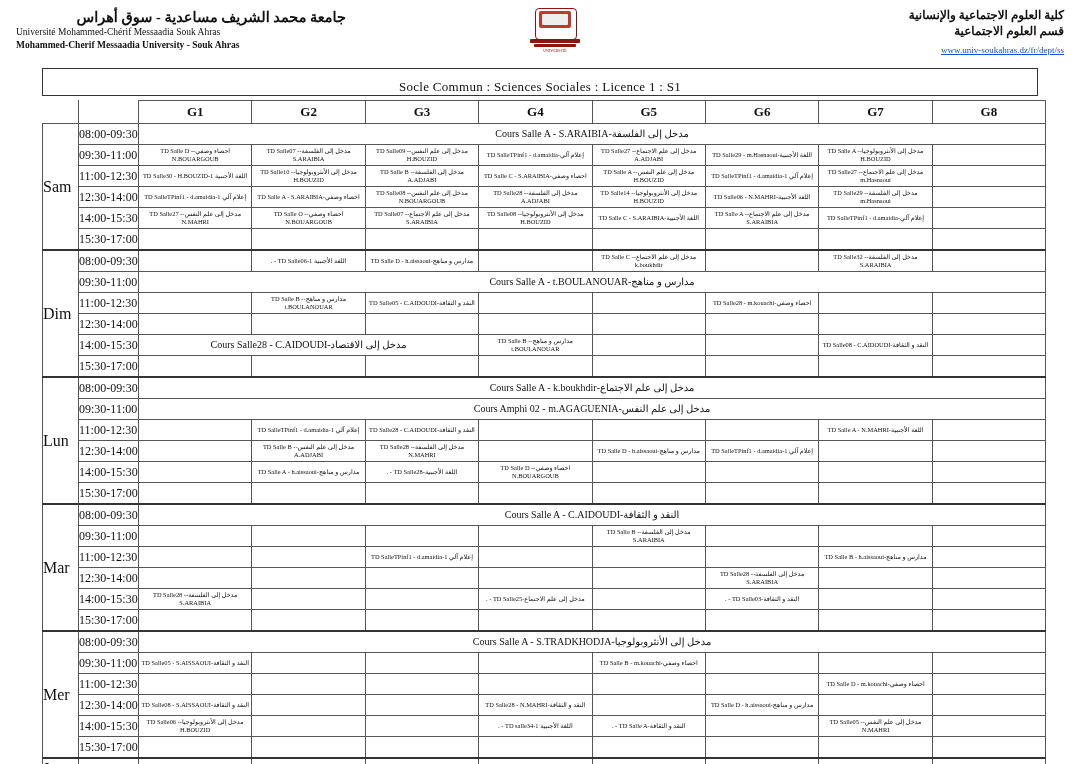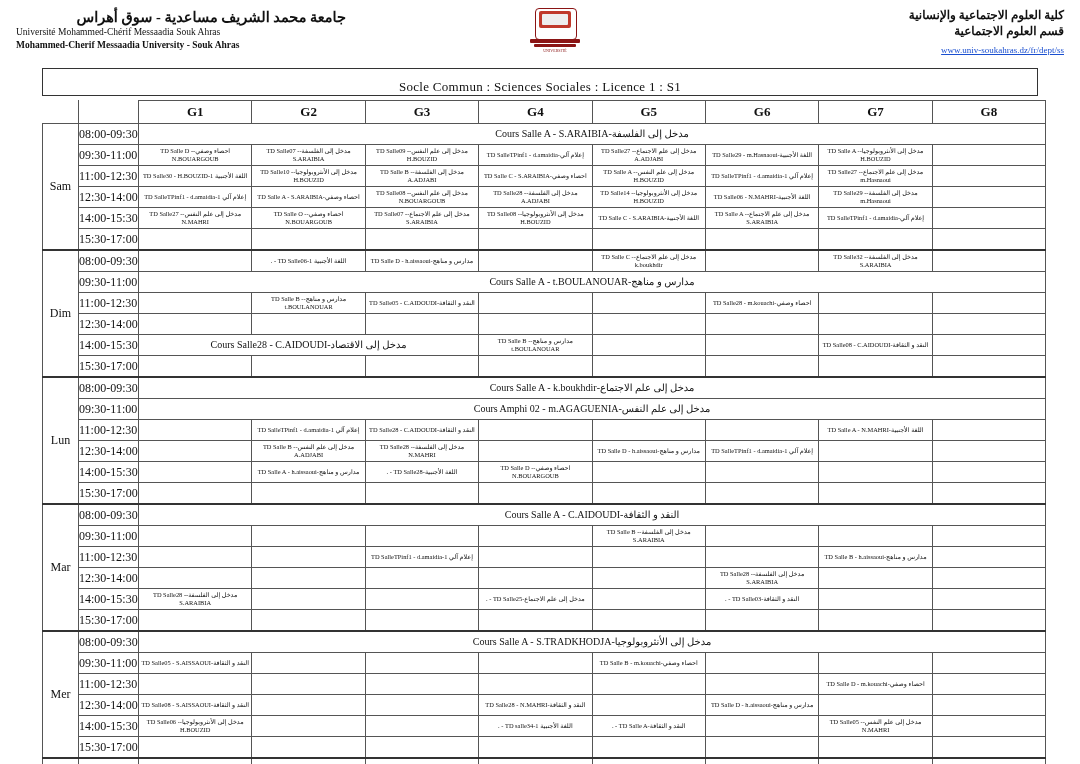--- a/index.html
+++ b/index.html
@@ -28,21 +28,21 @@
   .titlebar span{font-size:13px;letter-spacing:.3px;}
 
   
   table.tt{border-collapse:collapse;width:1000px;margin:4px 26px 0 26px;table-layout:fixed;}
   table.tt td,table.tt th{border:1px solid #555;padding:0;vertical-align:middle;}
   col.cday{width:36px;}
   col.ctime{width:60px;}
   col.cg{width:113.4px;}
   thead th{height:22px;font-size:13px;font-weight:bold;margin-top:24px;}
   thead th.blank{border-top:1px solid #fff;border-left:1px solid #fff;}
-  td.day{font-size:12px;text-align:center;font-weight:normal;}
+  td.day{font-size:16px;text-align:left;font-weight:normal;}
   td.time{font-size:12px;text-align:left;padding-left:2px;}
   td.cell{height:20px;font-size:6.4px;line-height:1.25;text-align:center;padding:1px 1px;}
   td.cell.cours{font-size:10px;}
   .ar{direction:rtl;unicode-bidi:embed;}
   tr.sep td{border-top:2px solid #333;}
   tbody tr{height:20px;}
 </style>
 </head>
 <body>
 

